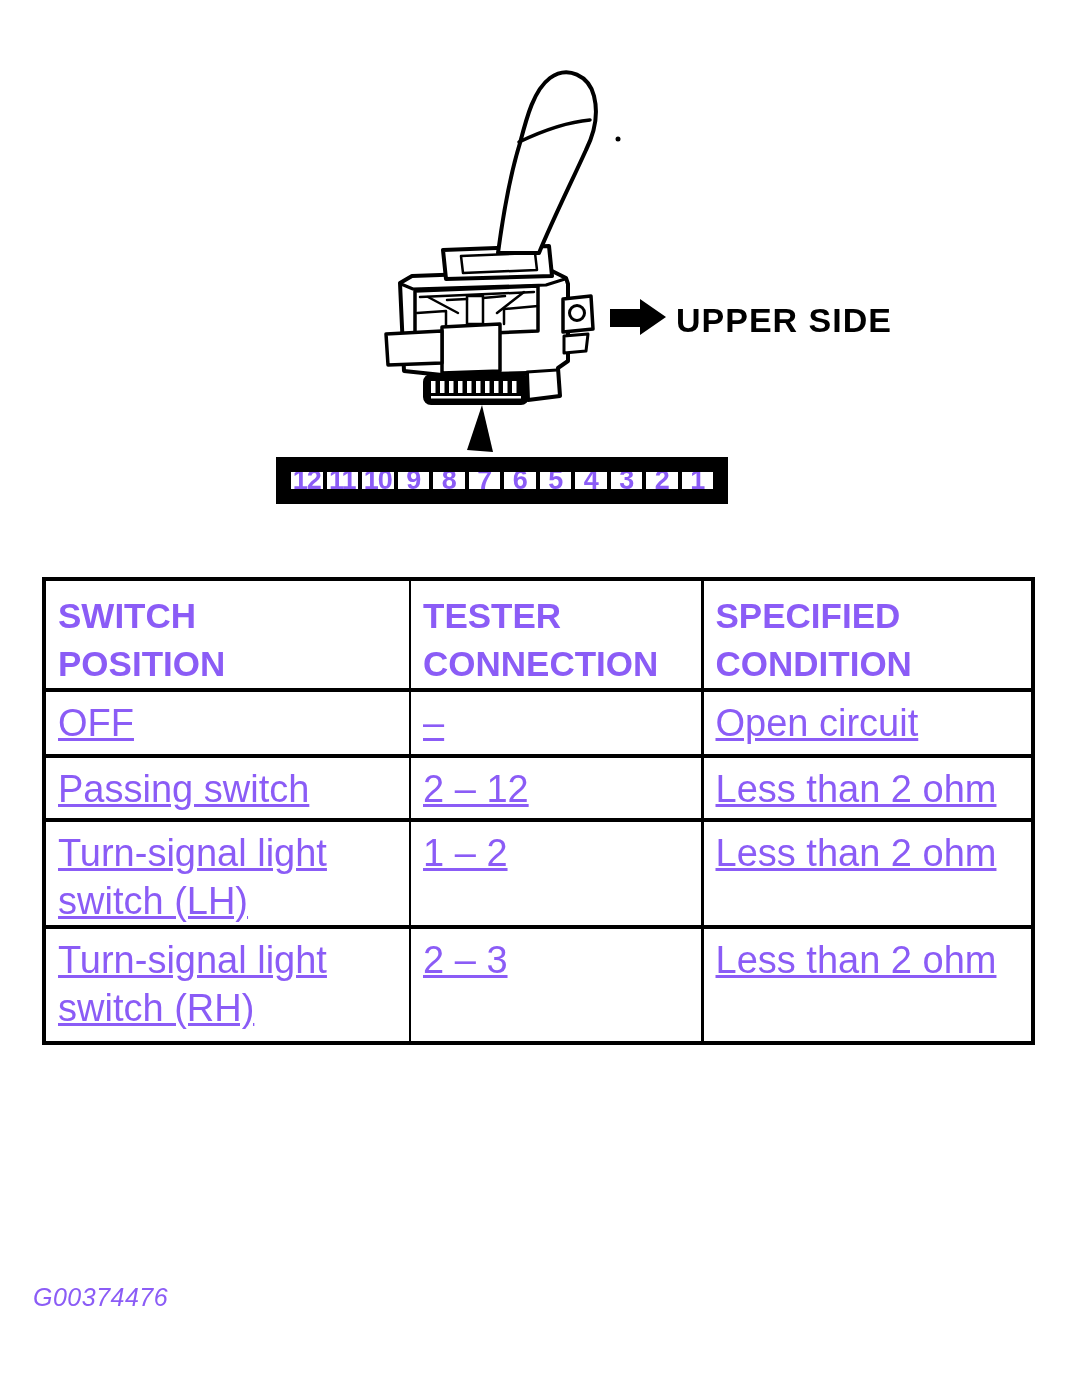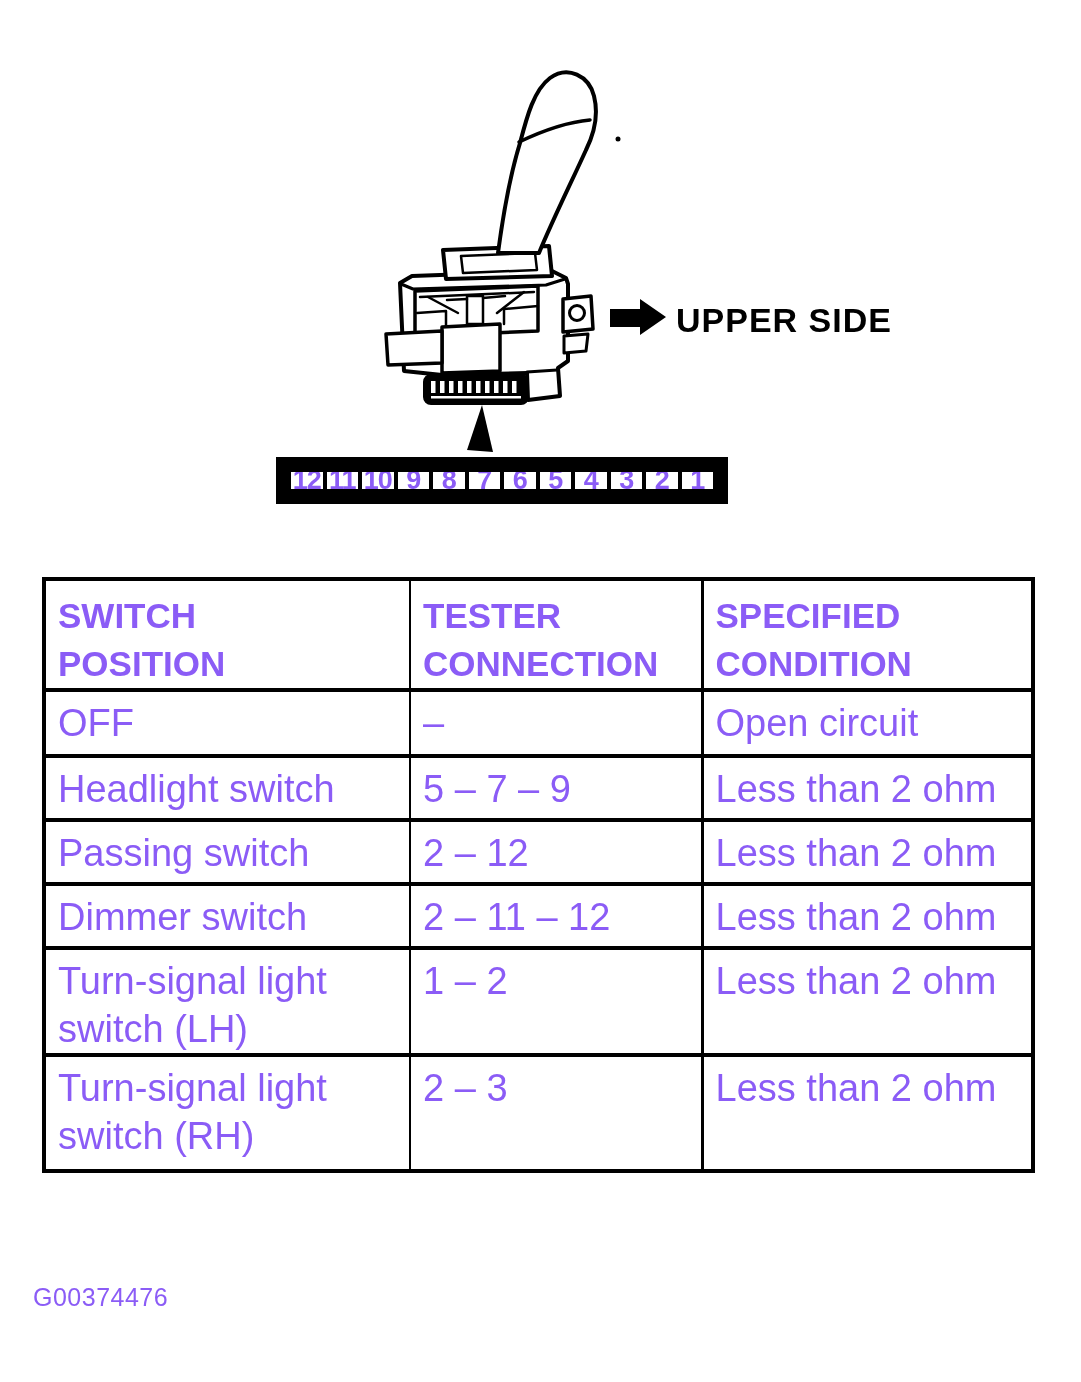--- a/index.html
+++ b/index.html
@@ -69,31 +69,33 @@
   .spec-table th {
     font-size: 35px;
     font-weight: bold;
     line-height: 48px;
     padding-top: 11px;
   }
   .spec-table td {
     font-size: 38px;
     font-weight: normal;
     line-height: 48px;
+    text-decoration: underline;
   }
   .spec-table tr:not(:last-child) > * { border-bottom: 4px solid #000000; }
   .spec-table .c1 { border-right: 2px solid #000000; }
   .spec-table .c2 { border-right: 3px solid #000000; margin-left: 24px; }
 
   
   .figure-id {
     position: absolute;
     left: 33px; top: 1283px;
     font-size: 25px;
     letter-spacing: 0.5px;
+    font-style: italic;
   }
 </style>
 </head>
 <body>
 
 <div class="page">
 
   <svg class="figure-svg" viewBox="0 0 1081 560">
     <g stroke="#000000" stroke-linejoin="round" stroke-linecap="round" fill="none">
 
@@ -176,32 +178,22 @@
 CONNECTION</th>
       <th>SPECIFIED
 CONDITION</th>
     </tr>
     <tr style="height:66px">
       <td class="c1">OFF</td>
       <td class="c2">–</td>
       <td>Open circuit</td>
     </tr>
     <tr style="height:64px">
-      <td class="c1">Headlight switch</td>
-      <td class="c2">5 – 7 – 9</td>
-      <td>Less than 2 ohm</td>
-    </tr>
-    <tr style="height:64px">
       <td class="c1">Passing switch</td>
       <td class="c2">2 – 12</td>
-      <td>Less than 2 ohm</td>
-    </tr>
-    <tr style="height:64px">
-      <td class="c1">Dimmer switch</td>
-      <td class="c2">2 – 11 – 12</td>
       <td>Less than 2 ohm</td>
     </tr>
     <tr style="height:106px">
       <td class="c1">Turn-signal light
 switch (LH)</td>
       <td class="c2">1 – 2</td>
       <td>Less than 2 ohm</td>
     </tr>
     <tr style="height:116px">
       <td class="c1">Turn-signal light

